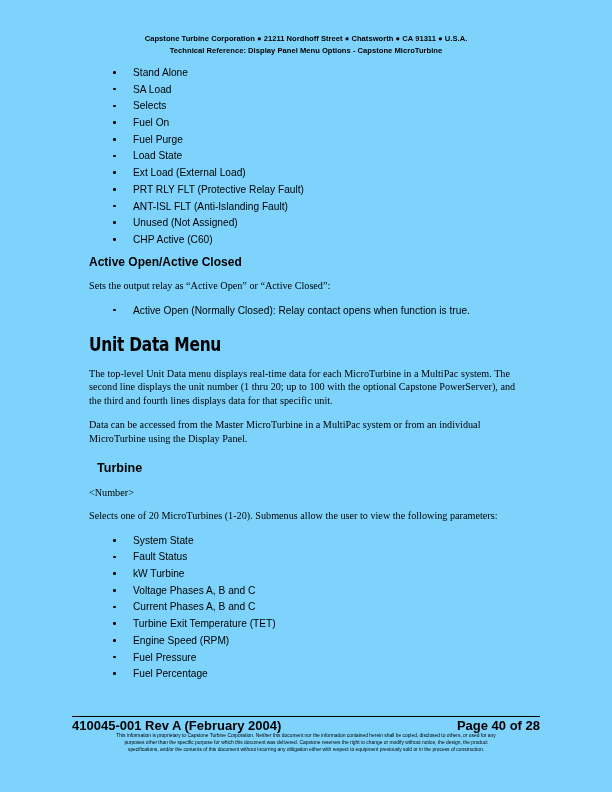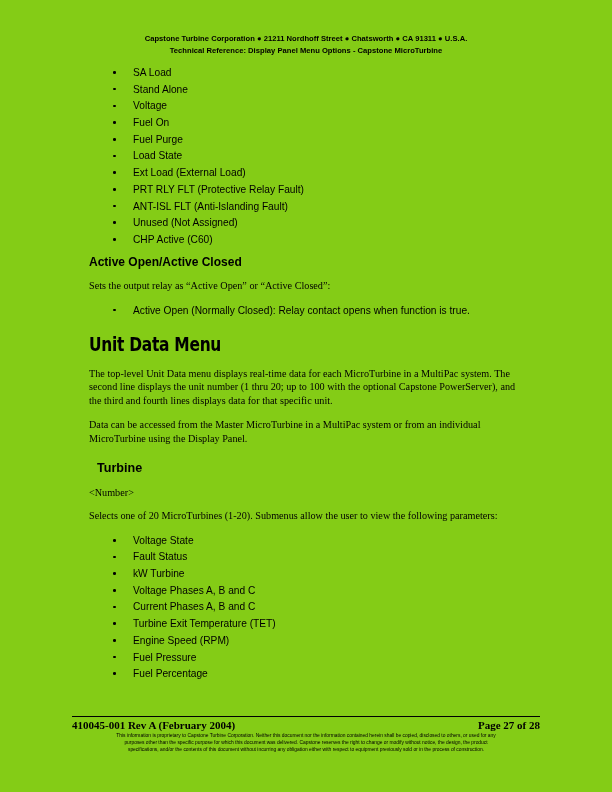--- a/index.html
+++ b/index.html
@@ -16,21 +16,21 @@
     color: #000000;
     -webkit-font-smoothing: antialiased;
     overflow: hidden;
   }
 
   .page {
     position: absolute;
     inset: 0;
     width: 612px;
     height: 792px;
-    background: #84cc16;
+    background: #7dd3fc;
   }
 
   
   .doc-header {
     position: absolute;
     left: 72px;
     top: 33px;
     width: 468px;
     text-align: center;
     font-size: 7.6px;
@@ -127,25 +127,24 @@
   .footer-rule {
     width: 468px;
     height: 1.4px;
     background: #000;
     margin: 0 0 3px 0;
   }
   .footer-top {
     display: flex;
     justify-content: space-between;
     align-items: center;
-    font-size: 11px;
+    font-size: 13px;
     font-weight: bold;
     line-height: 11px;
     margin-bottom: 2px;
-    font-family: Liberation Serif, serif;
   }
   .footer-legal {
     text-align: center;
     font-size: 4.9px;
     line-height: 6.6px;
     color: #000;
     margin-top: 1px;
   }
   .footer-legal .legal-line { display: block; white-space: nowrap; }
 </style>
@@ -157,29 +156,29 @@
   <div class="doc-header">
     <span class="hdr-line">Capstone Turbine Corporation ● 21211 Nordhoff Street ● Chatsworth ● CA 91311 ● U.S.A.</span>
     <span class="hdr-line">Technical Reference: Display Panel Menu Options - Capstone MicroTurbine</span>
   </div>
 
   <div class="content">
 
     <ul class="bullets list-a">
       <li>
         <span class="bullet-dot"></span>
+        <span class="bullet-text">Stand Alone</span>
+      </li>
+      <li>
+        <span class="bullet-dot"></span>
         <span class="bullet-text">SA Load</span>
       </li>
       <li>
         <span class="bullet-dot"></span>
-        <span class="bullet-text">Stand Alone</span>
-      </li>
-      <li>
-        <span class="bullet-dot"></span>
-        <span class="bullet-text">Voltage</span>
+        <span class="bullet-text">Selects</span>
       </li>
       <li>
         <span class="bullet-dot"></span>
         <span class="bullet-text">Fuel On</span>
       </li>
       <li>
         <span class="bullet-dot"></span>
         <span class="bullet-text">Fuel Purge</span>
       </li>
       <li>
@@ -222,21 +221,21 @@
     <p class="body-text">The top-level Unit Data menu displays real-time data for each MicroTurbine in a MultiPac system. The second line displays the unit number (1 thru 20; up to 100 with the optional Capstone PowerServer), and the third and fourth lines displays data for that specific unit.</p>
     <p class="body-text">Data can be accessed from the Master MicroTurbine in a MultiPac system or from an individual MicroTurbine using the Display Panel.</p>
 
     <h3 class="turbine-head">Turbine</h3>
     <p class="body-text tight">&lt;Number&gt;</p>
     <p class="body-text">Selects one of 20 MicroTurbines (1-20). Submenus allow the user to view the following parameters:</p>
 
     <ul class="bullets list-b">
       <li>
         <span class="bullet-dot"></span>
-        <span class="bullet-text">Voltage State</span>
+        <span class="bullet-text">System State</span>
       </li>
       <li>
         <span class="bullet-dot"></span>
         <span class="bullet-text">Fault Status</span>
       </li>
       <li>
         <span class="bullet-dot"></span>
         <span class="bullet-text">kW Turbine</span>
       </li>
       <li>
@@ -264,21 +263,21 @@
         <span class="bullet-text">Fuel Percentage</span>
       </li>
     </ul>
 
   </div>
 
   <div class="doc-footer">
     <div class="footer-rule"></div>
     <div class="footer-top">
       <span>410045-001 Rev A (February 2004)</span>
-      <span>Page 27 of 28</span>
+      <span>Page 40 of 28</span>
     </div>
     <div class="footer-legal">
       <span class="legal-line">This information is proprietary to Capstone Turbine Corporation. Neither this document nor the information contained herein shall be copied, disclosed to others, or used for any</span>
       <span class="legal-line">purposes other than the specific purpose for which this document was delivered. Capstone reserves the right to change or modify without notice, the design, the product</span>
       <span class="legal-line">specifications, and/or the contents of this document without incurring any obligation either with respect to equipment previously sold or in the process of construction.</span>
     </div>
   </div>
 
 </div>
 

